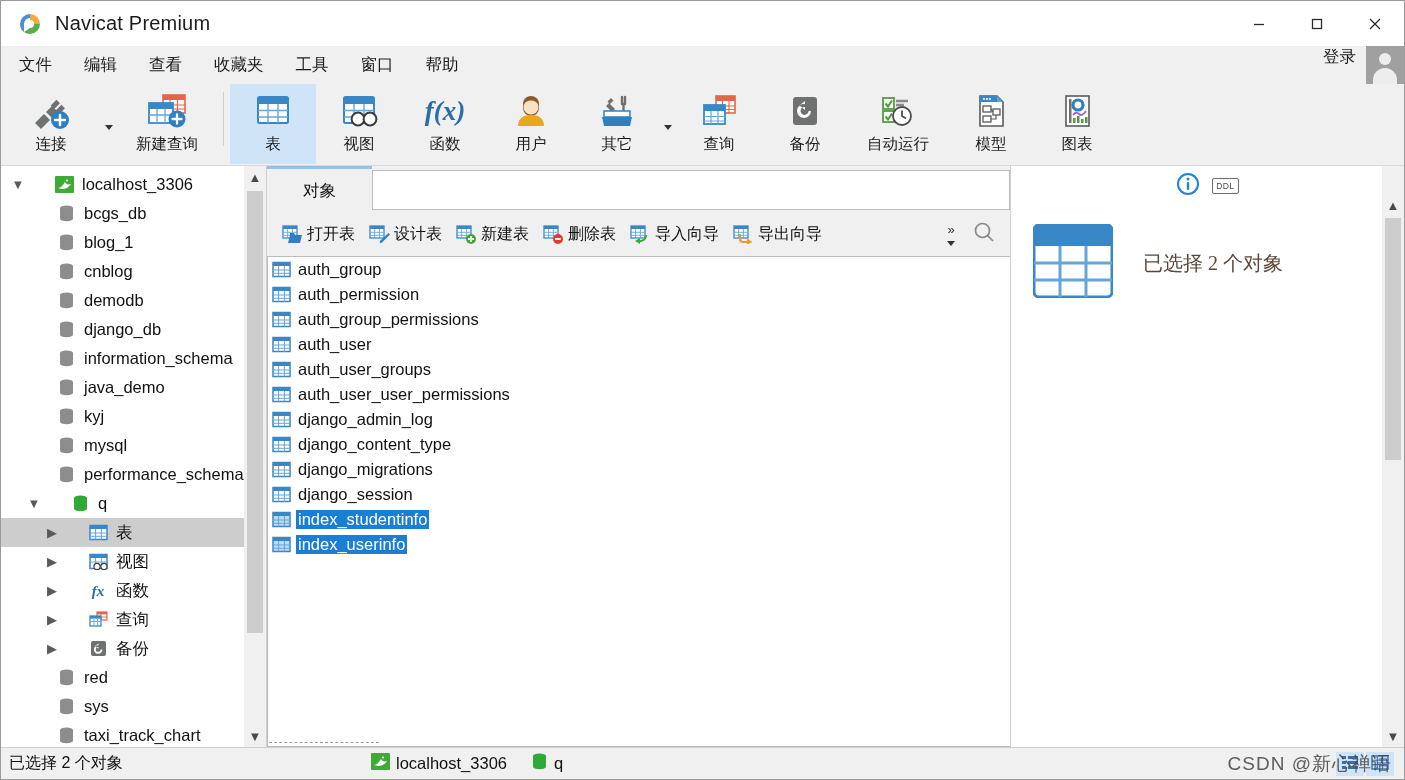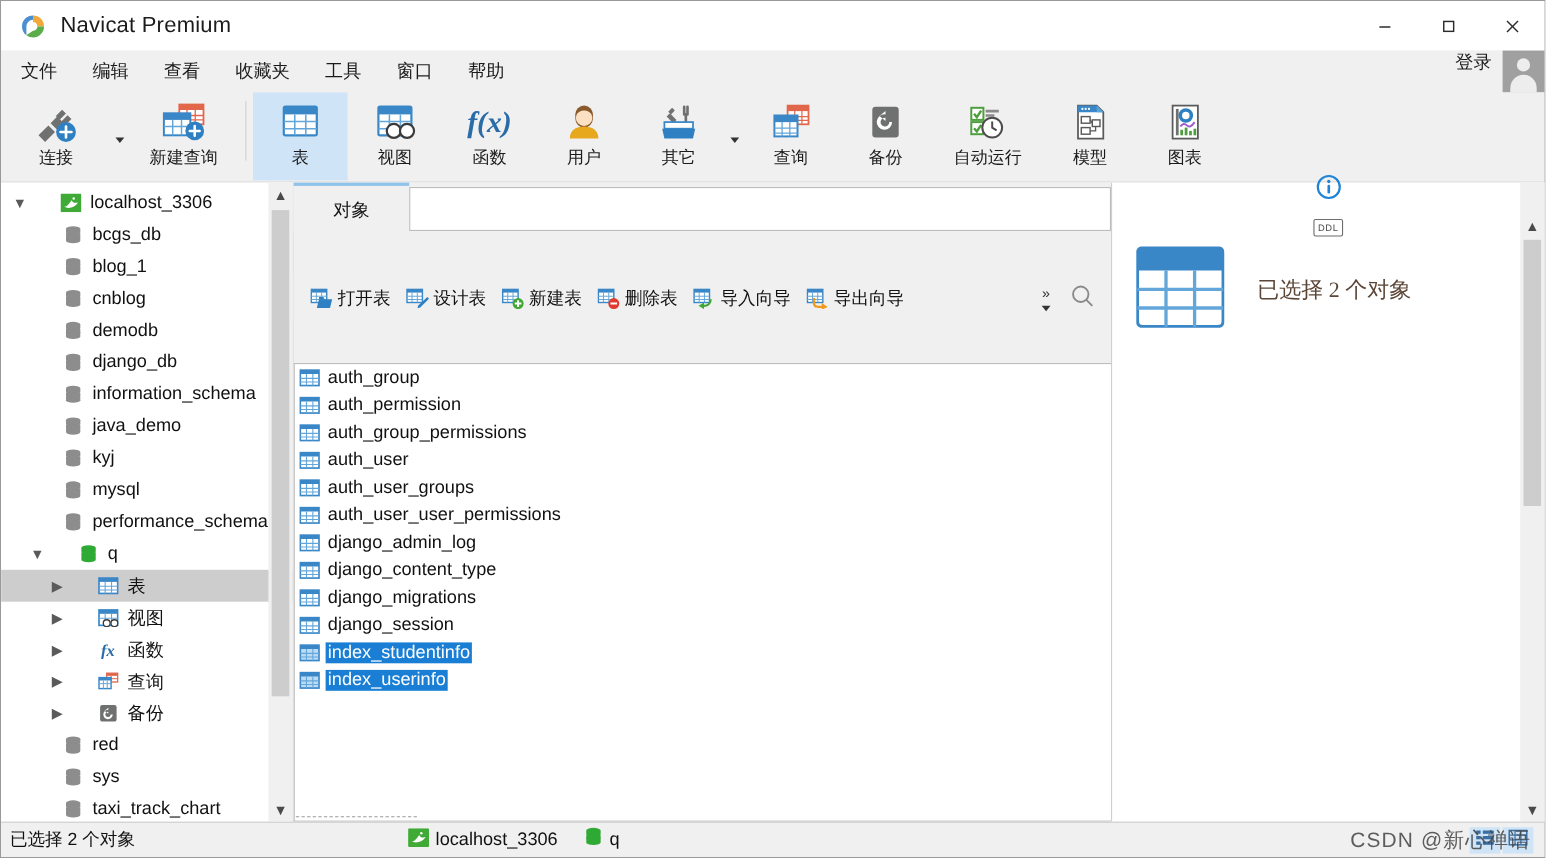--- a/index.html
+++ b/index.html
@@ -52,41 +52,41 @@
   .chev { color:#5a5a5a; font-size:13px; line-height:1; }
   .ticon { width:22px; height:20px; margin-right:7px; display:flex; align-items:center; justify-content:center;margin-left:24px; }
   .lvl1 { padding-left:6px; }
   .lvl2 { padding-left:30px; }
 
   .sb-vert { position:absolute; right:0; top:0; width:22px; height:100%; background:#f0f0f0; }
   .sb-arrow { width:22px; height:22px; display:flex; align-items:center; justify-content:center; color:#4a4a4a; font-size:13px; }
   .sb-thumb { position:absolute; left:3px; width:16px; background:#cdcdcd; }
 
   
-  .center { position:relative; flex:1 1 auto; display:flex; flex-direction:column; background:#f0f0f0; min-width:0;gap:37px; }
+  .center { position:relative; flex:1 1 auto; display:flex; flex-direction:column; background:#f0f0f0; min-width:0; }
   .tabstrip { height:46px; display:flex; align-items:stretch; background:#f0f0f0; }
   .tab { min-width:105px; padding:0 20px; display:flex; align-items:center; justify-content:center; font-size:16.5px; color:#111; background:#f0f0f0; border-top:3px solid #8fc3ea; }
   .tab.active { background:#f0f0f0; }
   .tab-rest { flex:1 1 auto; background:#fff; border:1px solid #bdbdbd; border-bottom:1px solid #bdbdbd; margin:4px 0 2px 0; }
   .objbar { height:44px; display:flex; align-items:center; background:#f0f0f0; padding-left:8px; }
   .objbtn { display:flex; align-items:center; height:34px; padding:0 7px; font-size:16px; color:#111; white-space:nowrap; }
   .objbtn .bi { margin-right:4px; display:flex; align-items:center; }
   .obj-overflow { margin-left:auto; width:26px; height:40px; display:flex; flex-direction:column; align-items:center; justify-content:center; color:#333; font-size:13px; }
   .obj-search { width:40px; height:40px; display:flex; align-items:center; justify-content:center; margin-right:6px; }
 
   .listarea { flex:1 1 auto; position:relative; background:#fff; border:1px solid #bdbdbd; border-right:none; margin:0; overflow:hidden; }
   .lrow { height:25px; display:flex; align-items:center; padding-left:4px; font-size:16.5px; color:#111; white-space:nowrap; }
   .lrow.sel { color:#fff; }
   .lrow .ricon { width:21px; height:19px; margin-right:3px; display:flex; align-items:center; }
   .lrow .rname { padding:0 2px; }
   .lrow.sel .rname { background:#1a7fd4; }
 
   
   .infopane { position:relative; width:394px; background:#fff; border-left:1px solid #cfcfcf; }
-  .info-head { height:40px; display:flex; align-items:center; justify-content:center; gap:12px;flex-direction:column; }
+  .info-head { height:40px; display:flex; align-items:center; justify-content:center; gap:12px; }
   .ddl-btn { border:1px solid #6d6d6d; border-radius:2px; font-size:8.5px; letter-spacing:.5px; color:#4a4a4a; padding:2px 3px; font-family:"Liberation Sans", sans-serif; }
   .info-body { display:flex; align-items:center; padding:18px 0 0 22px; }
   .info-text { margin-left:30px; font-size:20px; color:#5b4638; font-family:"Liberation Serif", serif; }
 
   
   .statusbar { position:absolute; left:0; bottom:0; width:100%; height:32px; background:#f0f0f0; border-top:1px solid #cfcfcf; display:flex; align-items:center; }
   .st-left { font-size:16px; color:#111; padding-left:8px; }
   .st-conn { position:absolute; left:370px; display:flex; align-items:center; font-size:16.5px; color:#111; gap:8px; }
   .st-conn .seg { display:flex; align-items:center; gap:6px; margin-right:16px; }
   .st-right { position:absolute; right:10px; display:flex; align-items:center; gap:2px; }

